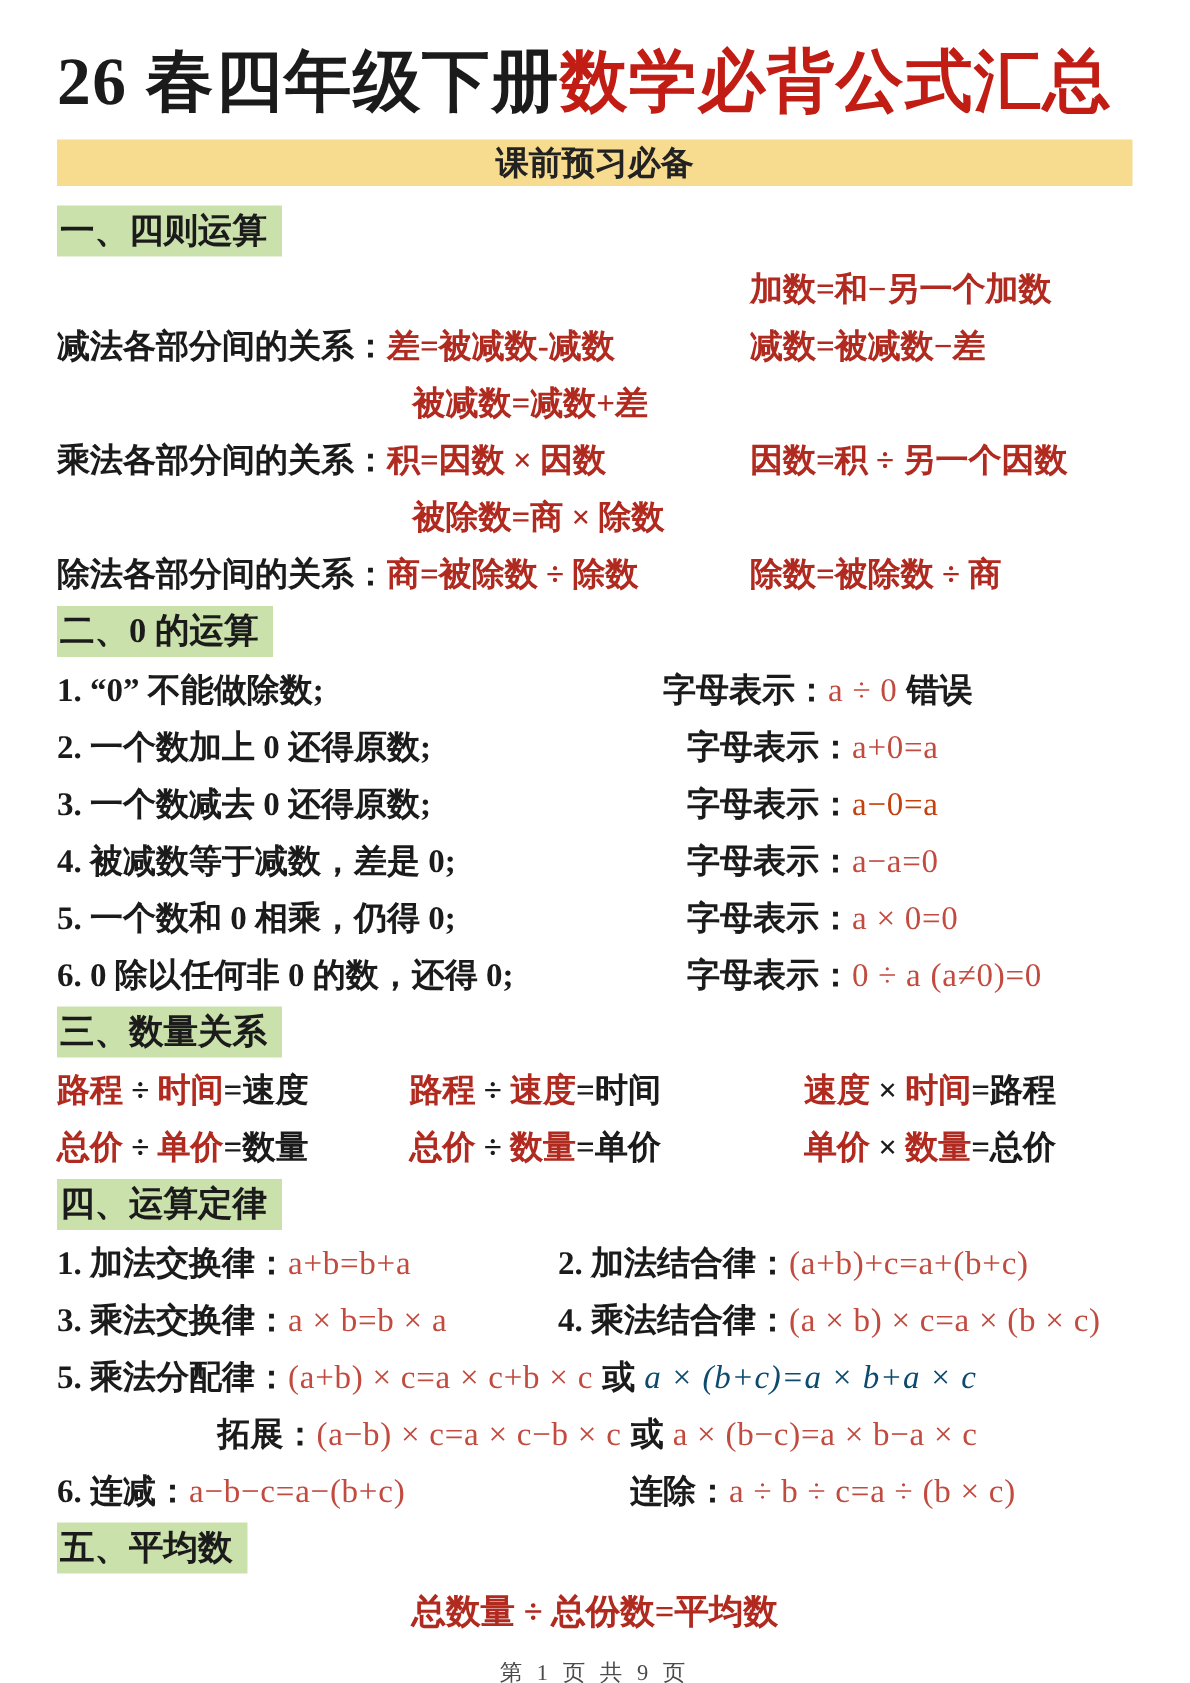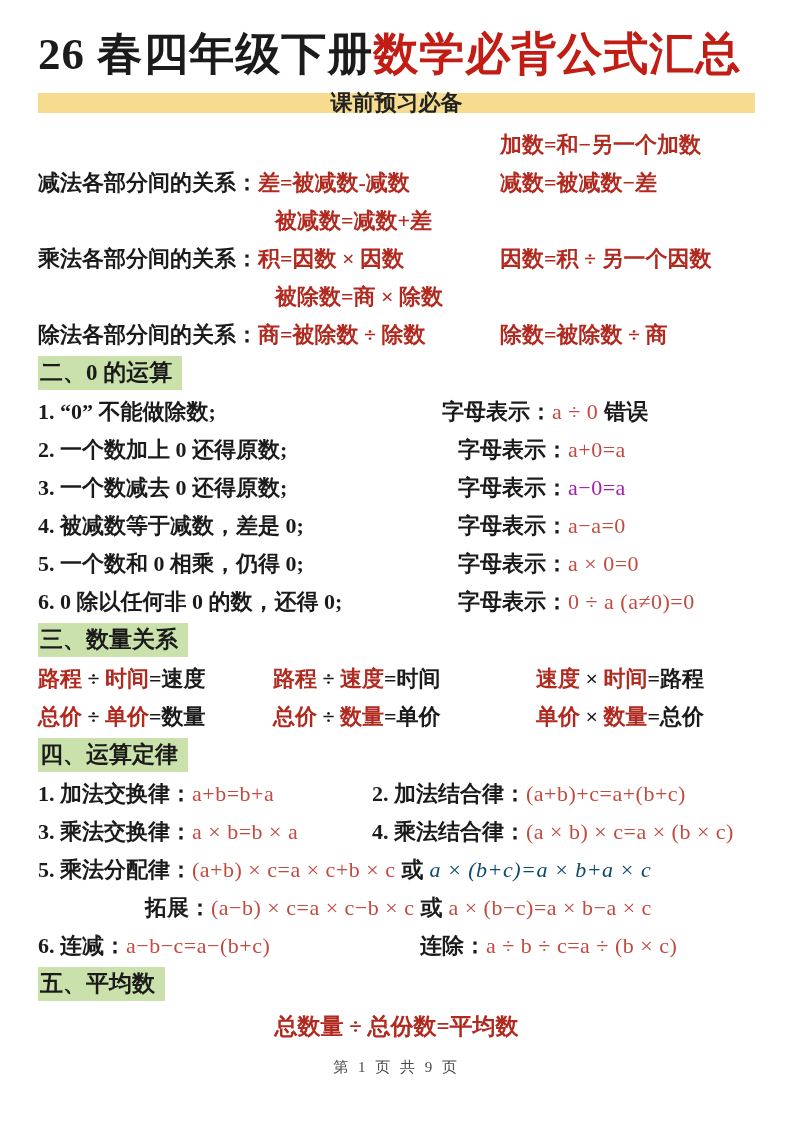--- a/index.html
+++ b/index.html
@@ -10,21 +10,21 @@
     padding: 24px 38px 0 38px;
     font-family: "Liberation Serif", serif;
     color: var(--ink);
   }
   .title {
     margin: 0 0 9px 0; font-size: 45px; line-height: 60px; font-weight: bold;
     white-space: nowrap; letter-spacing: 1px; color: var(--ink);
   }
   .title .t-red { color: var(--title-red); }
   .banner {
-    height: 20px; background: var(--banner-bg);
+    height: 31px; background: var(--banner-bg);
     display: flex; align-items: center; justify-content: center;
     font-family: "Liberation Sans", sans-serif;
     font-size: 22px; font-weight: bold; color: #222; margin-bottom: 13px;
   }
   section { margin: 0; }
   .sec-heading {
     display: table; background: var(--hl-bg);
     font-size: 23px; font-weight: bold; color: var(--ink);
     padding: 3px 10px 3px 2px; margin: 2px 0 3px 0; line-height: 28px;
   }
@@ -46,36 +46,37 @@
 
 <div class="page" style="--ink: #1b1b1b; --title-red: #c11d14; --banner-bg: #f7dc90; --hl-bg: #cbe1ab; --muted: #4a4a4a;">
   <h1 class="title"><span>26 春四年级下册</span><span class="t-red">数学必背公式汇总</span></h1>
 
   <div class="banner">
     <span>课前预习必备</span>
   </div>
 
   <main id="sections">
       <section>
+        <div class="sec-heading">一、四则运算</div>
         <div class="line"><span class="cell abs" style="left: 462px;"><span style="color: rgb(177, 42, 32);">加数=和−另一个加数</span></span></div>
         <div class="line"><span class="cell"><span style="color: rgb(27, 27, 27);">减法各部分间的关系：</span><span style="color: rgb(177, 42, 32);">差=被减数-减数</span></span><span class="cell abs" style="left: 462px;"><span style="color: rgb(177, 42, 32);">减数=被减数−差</span></span></div>
         <div class="line">
           <span class="cell abs" style="left: 237px;"><span style="color: rgb(177, 42, 32);">被减数=减数+差</span></span>
         </div>
         <div class="line"><span class="cell"><span style="color: rgb(27, 27, 27);">乘法各部分间的关系：</span><span style="color: rgb(177, 42, 32);">积=因数 × 因数</span></span><span class="cell abs" style="left: 462px;"><span style="color: rgb(177, 42, 32);">因数=积 ÷ 另一个因数</span></span></div>
         <div class="line">
           <span class="cell abs" style="left: 237px;"><span style="color: rgb(177, 42, 32);">被除数=商 × 除数</span></span>
         </div>
         <div class="line"><span class="cell"><span style="color: rgb(27, 27, 27);">除法各部分间的关系：</span><span style="color: rgb(177, 42, 32);">商=被除数 ÷ 除数</span></span><span class="cell abs" style="left: 462px;"><span style="color: rgb(177, 42, 32);">除数=被除数 ÷ 商</span></span></div>
       </section>
       <section>
         <div class="sec-heading">二、0 的运算</div>
         <div class="line"><span class="cell"><span style="color: rgb(27, 27, 27);">1. “0” 不能做除数;</span></span><span class="cell abs" style="left: 404px; text-align: right;"><span style="color: rgb(27, 27, 27);">字母表示：</span><span class="run-latin" style="color: rgb(194, 75, 64);">a ÷ 0 </span><span style="color: rgb(27, 27, 27);">错误</span></span></div>
         <div class="line"><span class="cell"><span style="color: rgb(27, 27, 27);">2. 一个数加上 0 还得原数;</span></span><span class="cell abs" style="left: 420px;"><span style="color: rgb(27, 27, 27);">字母表示：</span><span class="run-latin" style="color: rgb(194, 75, 64);">a+0=a</span></span></div>
-        <div class="line"><span class="cell"><span style="color: rgb(27, 27, 27);">3. 一个数减去 0 还得原数;</span></span><span class="cell abs" style="left: 420px;"><span style="color: rgb(27, 27, 27);">字母表示：</span><span class="run-latin" style="color: #a21caf;">a−0=a</span></span></div>
+        <div class="line"><span class="cell"><span style="color: rgb(27, 27, 27);">3. 一个数减去 0 还得原数;</span></span><span class="cell abs" style="left: 420px;"><span style="color: rgb(27, 27, 27);">字母表示：</span><span class="run-latin" style="color: #c2410c;">a−0=a</span></span></div>
         <div class="line"><span class="cell"><span style="color: rgb(27, 27, 27);">4. 被减数等于减数，差是 0;</span></span><span class="cell abs" style="left: 420px;"><span style="color: rgb(27, 27, 27);">字母表示：</span><span class="run-latin" style="color: rgb(194, 75, 64);">a−a=0</span></span></div>
         <div class="line"><span class="cell"><span style="color: rgb(27, 27, 27);">5. 一个数和 0 相乘，仍得 0;</span></span><span class="cell abs" style="left: 420px;"><span style="color: rgb(27, 27, 27);">字母表示：</span><span class="run-latin" style="color: rgb(194, 75, 64);">a × 0=0</span></span></div>
         <div class="line"><span class="cell"><span style="color: rgb(27, 27, 27);">6. 0 除以任何非 0 的数，还得 0;</span></span><span class="cell abs" style="left: 420px;"><span style="color: rgb(27, 27, 27);">字母表示：</span><span class="run-latin" style="color: rgb(194, 75, 64);">0 ÷ a (a≠0)=0</span></span></div>
       </section>
       <section>
         <div class="sec-heading">三、数量关系</div>
         <div class="line"><span class="cell"><span style="color: rgb(177, 42, 32);">路程</span><span style="color: rgb(27, 27, 27);"> ÷ </span><span style="color: rgb(177, 42, 32);">时间</span><span style="color: rgb(27, 27, 27);">=速度</span></span><span class="cell abs" style="left: 235px;"><span style="color: rgb(177, 42, 32);">路程</span><span style="color: rgb(27, 27, 27);"> ÷ </span><span style="color: rgb(177, 42, 32);">速度</span><span style="color: rgb(27, 27, 27);">=时间</span></span><span class="cell abs" style="left: 498px;"><span style="color: rgb(177, 42, 32);">速度</span><span style="color: rgb(27, 27, 27);"> × </span><span style="color: rgb(177, 42, 32);">时间</span><span style="color: rgb(27, 27, 27);">=路程</span></span></div>
         <div class="line"><span class="cell"><span style="color: rgb(177, 42, 32);">总价</span><span style="color: rgb(27, 27, 27);"> ÷ </span><span style="color: rgb(177, 42, 32);">单价</span><span style="color: rgb(27, 27, 27);">=数量</span></span><span class="cell abs" style="left: 235px;"><span style="color: rgb(177, 42, 32);">总价</span><span style="color: rgb(27, 27, 27);"> ÷ </span><span style="color: rgb(177, 42, 32);">数量</span><span style="color: rgb(27, 27, 27);">=单价</span></span><span class="cell abs" style="left: 498px;"><span style="color: rgb(177, 42, 32);">单价</span><span style="color: rgb(27, 27, 27);"> × </span><span style="color: rgb(177, 42, 32);">数量</span><span style="color: rgb(27, 27, 27);">=总价</span></span></div>
       </section>
       <section>

